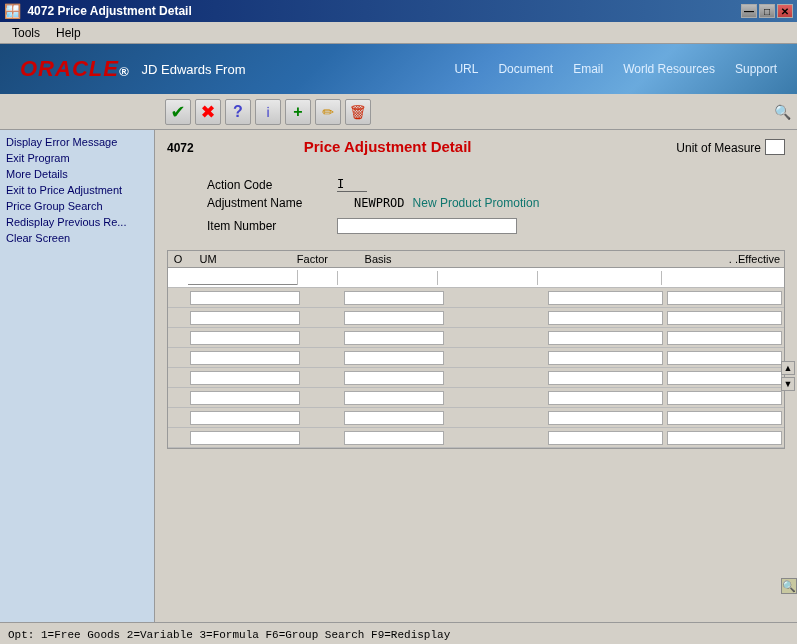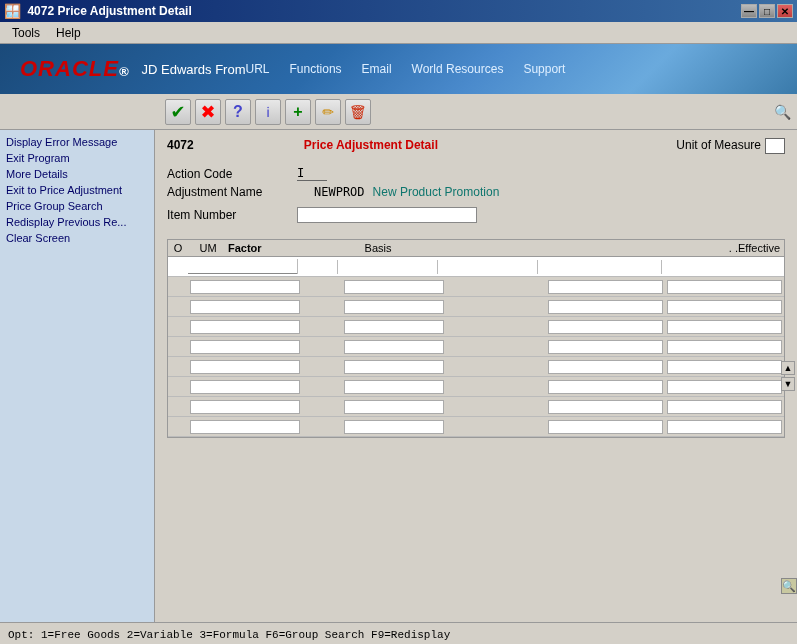--- a/index.html
+++ b/index.html
@@ -40,21 +40,21 @@
       font-size: 12px;
     }
     .menu-item { padding: 2px 8px; cursor: pointer; }
 
     
     #oracle-header {
       background: linear-gradient(135deg, #1a4a7a 0%, #2a6aaa 40%, #4a8acc 60%, #6aaadd 80%, #3a7aaa 100%);
       height: 60px;
       display: flex;
       align-items: center;
-      justify-content: flex-start;
+      justify-content: space-between;
       padding: 0 20px;
       position: relative;
       overflow: hidden;
     }
     #oracle-logo {
       display: flex;
       align-items: center;
       gap: 8px;
     }
     .oracle-text {
@@ -133,43 +133,44 @@
     #content {
       flex: 1;
       background: #d4d0c8;
       padding: 8px 12px;
       overflow: hidden;
     }
 
     
     .form-title-row {
       display: flex;
-      align-items: flex-start;
-      margin-bottom: 12px;
+      align-items: flex-end;
+      margin-bottom: 22px;
     }
     .form-id { font-weight: bold; font-size: 12px; margin-right: 80px; }
-    .form-title { color: #cc0000; font-size: 12px; font-weight: bold; }
+    .form-title { color: #cc0000; font-size: 15px; font-weight: bold; }
     .unit-box {
       display: inline-block;
       border: 1px solid #666;
       width: 20px; height: 16px;
       background: white;
       margin-left: 4px;
       vertical-align: middle;
     }
 
     .field-row {
       display: flex;
       align-items: center;
       margin-bottom: 4px;
     }
     .field-label {
       width: 130px;
       font-size: 12px;
       color: #000;
+      margin-left: 40px;
     }
     .field-input {
       border: none;
       border-bottom: 1px solid #666;
       background: transparent;
       font-size: 12px;
       width: 40px;
       outline: none;
       font-family: 'Courier New', monospace;
     }
@@ -258,21 +259,21 @@
 <div id="oracle-header-full">
   <div id="oracle-header" style="height:50px;">
     <div id="oracle-logo">
       <span class="oracle-text">
         <span style="color:#cc0000;">ORACLE</span><span style="color:white; font-size:13px;">®</span>
       </span>
       <span class="jde-text">JD Edwards From</span>
     </div>
     <div id="header-nav">
       <span class="header-nav-item">URL</span>
-      <span class="header-nav-item">Functions</span>
+      <span class="header-nav-item">Document</span>
       <span class="header-nav-item">Email</span>
       <span class="header-nav-item">World Resources</span>
       <span class="header-nav-item">Support</span>
     </div>
   </div>
 </div>
 
 <div id="toolbar" style="display:flex; align-items:center; padding: 4px 6px; gap:4px; background:#d4d0c8; border-bottom:1px solid #999; position:relative;">
   <div style="width:155px;"></div>
   <div class="toolbar-btn" style="color:green; font-size:18px;">✔</div>
@@ -323,21 +324,21 @@
       <div class="field-row" style="margin-top:8px;">
         <span class="field-label">Item Number</span>
         <input class="item-input" style="border: 1px solid rgb(136, 136, 136); background: white; height: 16px; width: 180px; outline: none; font-size: 11px; font-family: monospace;">
       </div>
 
       <div id="grid-container" style="margin-top:16px;">
 
         <div style="display:flex; background:#d4d0c8; font-size:11px; padding:2px 0; border-bottom:1px solid #999; position:relative;">
           <div style="width:20px; text-align:center;">O</div>
           <div style="width:40px; text-align:center;">UM</div>
-          <div style="width:100px; text-align:left;font-weight:bold;">Factor</div>
+          <div style="width:100px; text-align:right;">Factor</div>
           <div style="width:100px; text-align:center;">Basis</div>
           <div style="flex:1; text-align:right; padding-right:4px;">
             <div>. .Effective</div>
           </div>
         </div>
 
         <div>
 
           <div class="grid-row" style="display:flex; height:20px; border-bottom:1px solid #bbb; background:white;">
             <div style="width:20px;"></div>

